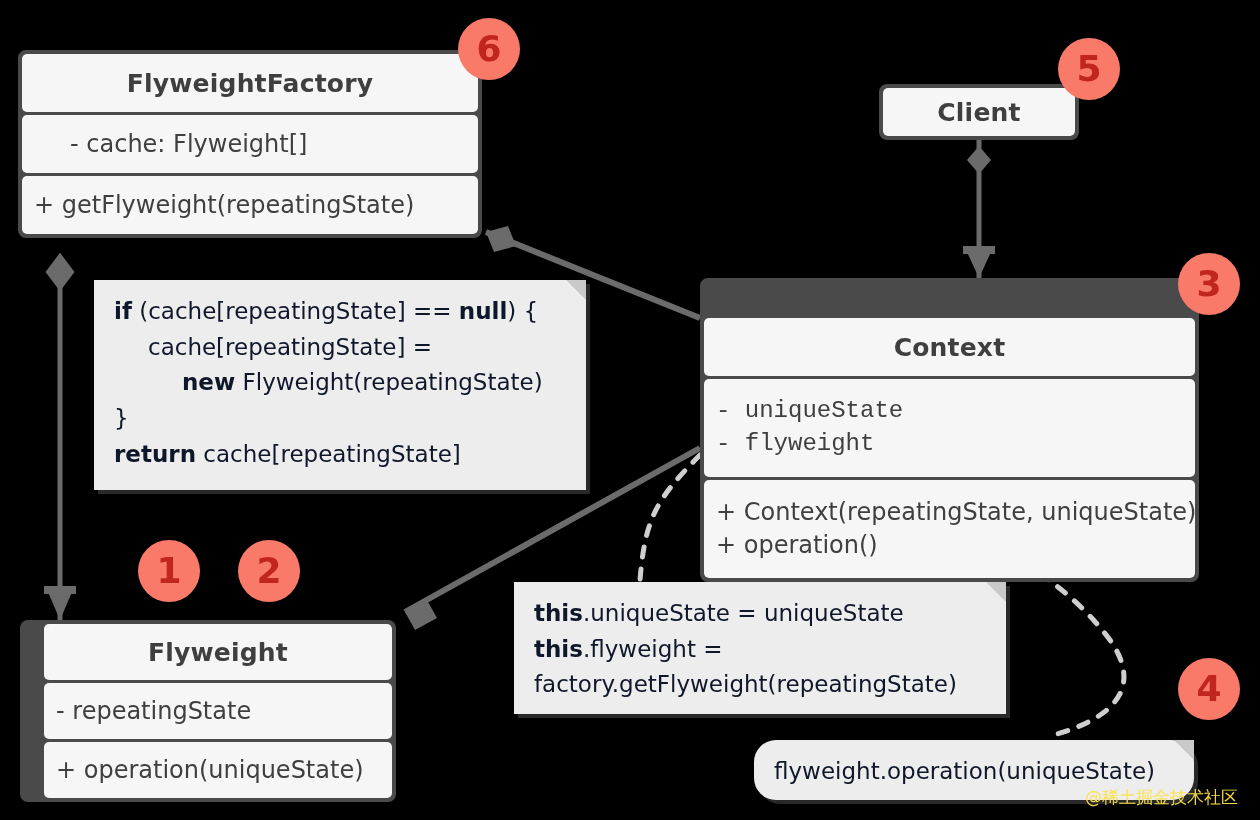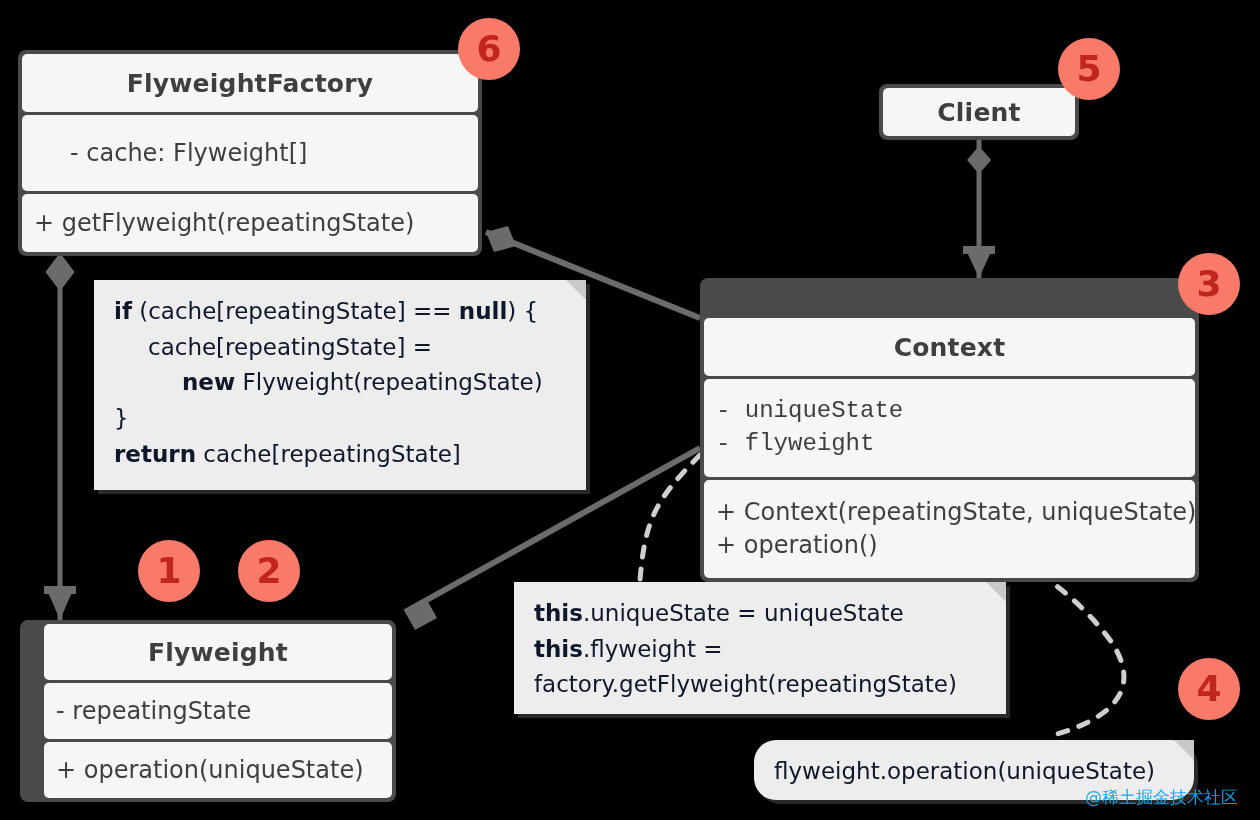--- a/index.html
+++ b/index.html
@@ -69,21 +69,21 @@
     background:#fa7a6a;
     color:#c0251f;
     font-size:36px;font-weight:bold;
     display:flex;align-items:center;justify-content:center;
     line-height:1;
   }
 
   
   .watermark{
     position:absolute;
-    color:#0ea5e9;
+    color:#fde047;
     font-size:17px;
     opacity:.95;
     white-space:nowrap;
   }
 
   svg.links{position:absolute;left:0;top:0;width:1260px;height:820px;pointer-events:none;}
 </style>
 </head>
 <body>
 
@@ -120,21 +120,21 @@
     </g>
 
     <g>
       <circle cx="884" cy="513" r="8" fill="none" stroke="#cfcfcf" stroke-width="5"></circle>
       <path d="M 898 516 C 960 530 1050 560 1110 640 C 1145 690 1110 720 1050 736" stroke="#cfcfcf" stroke-width="5" fill="none" stroke-dasharray="10 12" stroke-linecap="round"></path>
     </g>
   </svg>
 
   <div class="uml-class" style="left:18px;top:50px;width:464px;">
     <div class="uml-row uml-title" style="height:58px;">FlyweightFactory</div>
-    <div class="uml-row" style="height:76px;padding-left:48px;">
+    <div class="uml-row" style="height:58px;padding-left:48px;">
       <div class="uml-line">- cache: Flyweight[]</div>
     </div>
     <div class="uml-row" style="height:58px;">
       <div class="uml-line">+ getFlyweight(repeatingState)</div>
     </div>
   </div>
 
   <div class="uml-class" style="left:879px;top:84px;width:200px;">
     <div class="uml-row uml-title" style="height:48px;">Client</div>
   </div>

